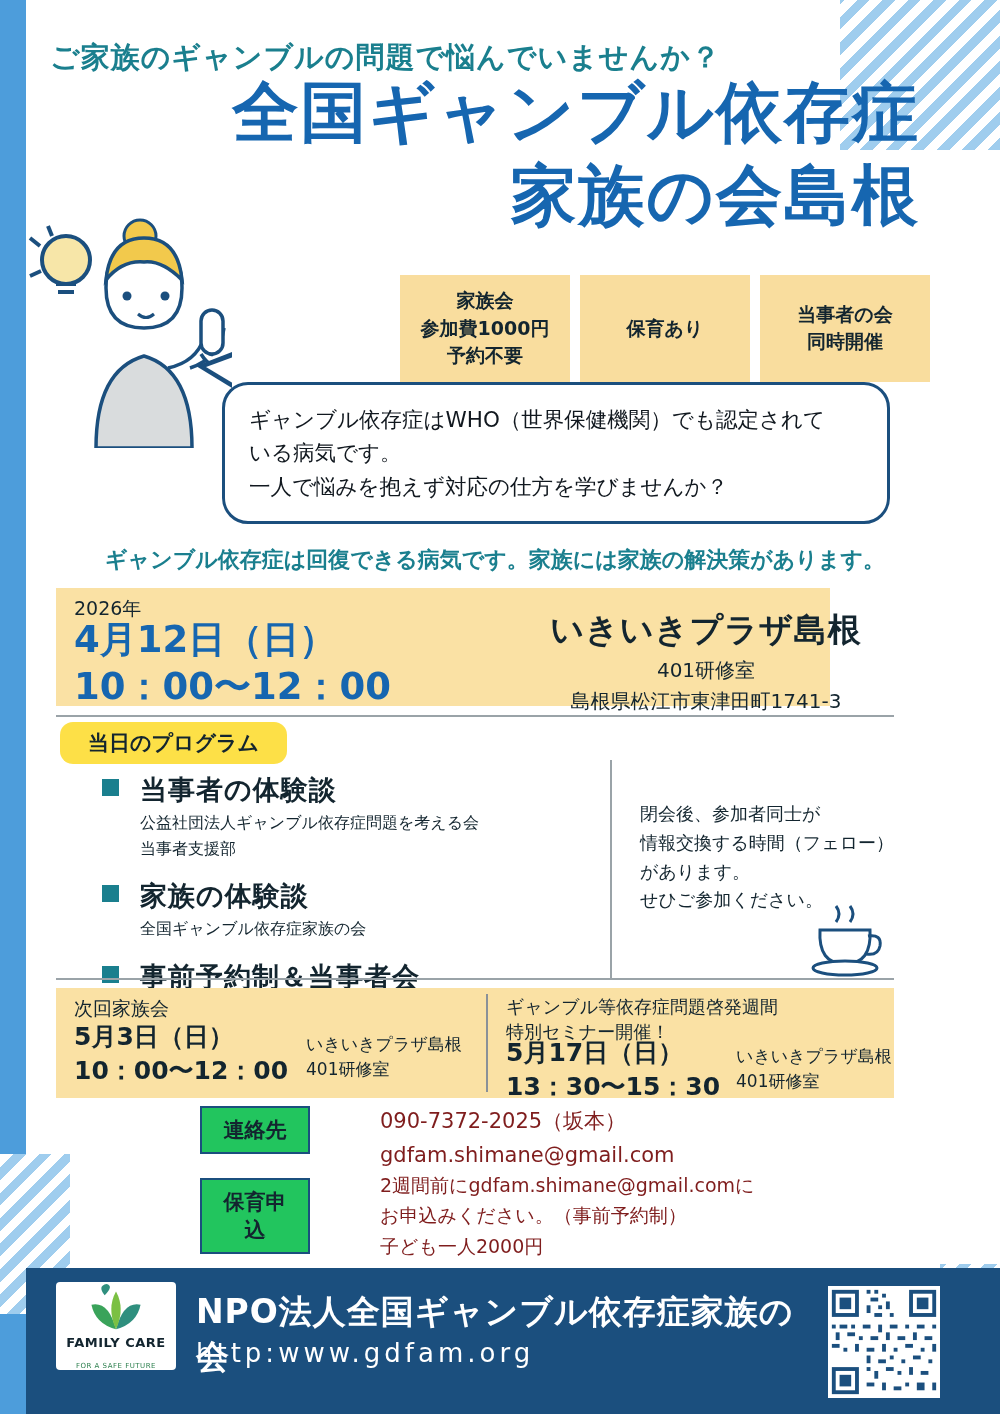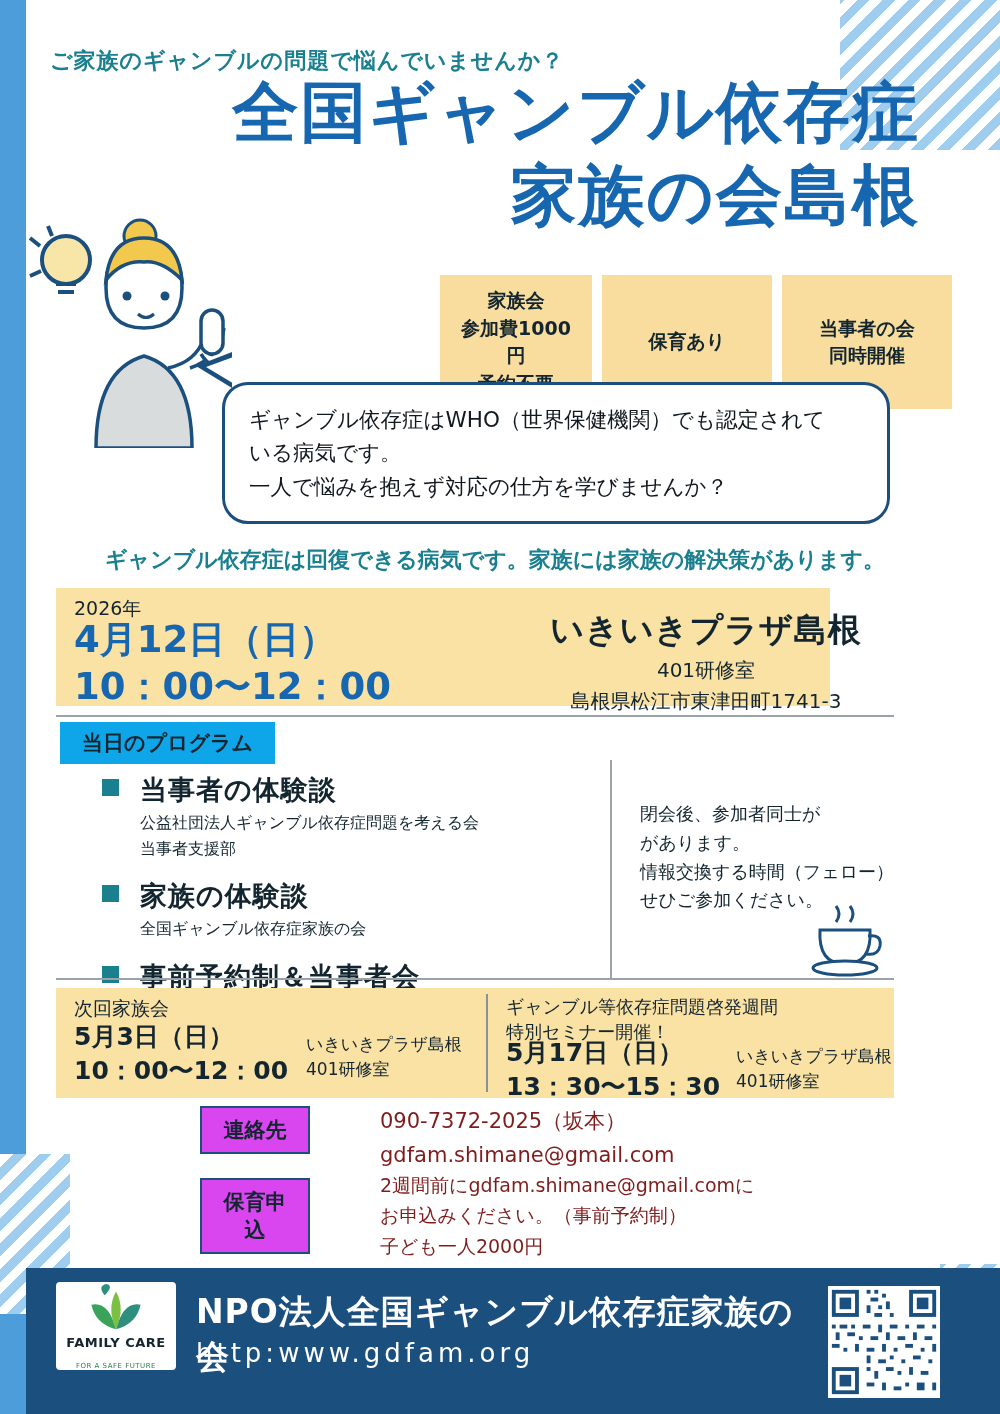--- a/index.html
+++ b/index.html
@@ -26,22 +26,22 @@
     position:absolute;right:0;bottom:0;width:60px;height:150px;
     background:repeating-linear-gradient(-45deg,#9fcdee 0 9px,#ffffff 9px 18px);
   }
   .left-bar{
     position:absolute;left:0;top:0;width:26px;height:1414px;
     background:#4d9ddb;
   }
 
   
   .kicker{
-    position:absolute;left:50px;top:46px;
-    font-size:22px;font-weight:bold;color:#1a7f8e;letter-spacing:1px;
+    position:absolute;left:50px;top:38px;
+    font-size:29px;font-weight:bold;color:#1a7f8e;letter-spacing:1px;
   }
   .title{
     position:absolute;left:40px;top:72px;width:880px;
     text-align:right;
     font-size:66px;font-weight:bold;color:#1666b0;
     line-height:1.25;letter-spacing:2px;
   }
 
   
   .person{position:absolute;left:18px;top:218px;width:250px;height:230px;}
@@ -64,21 +64,21 @@
     border-right:30px solid #ffffff;
   }
 
   
   .tags{position:absolute;left:400px;top:275px;display:flex;gap:10px;}
   .tag{
     background:#f8deа0;background:#f9dd9e;color:#13252f;
     font-weight:bold;font-size:19px;text-align:center;
     padding:12px 14px;line-height:1.45;box-sizing:border-box;
   }
-  .tag.t1{width:152px;margin-left:40px;}
+  .tag.t1{width:170px;}
   .tag.t2{width:170px;display:flex;align-items:center;justify-content:center;}
   .tag.t3{width:170px;display:flex;align-items:center;justify-content:center;}
 
   .teal-line{
     position:absolute;left:80px;top:545px;width:830px;
     text-align:center;color:#1a7f8e;font-weight:bold;font-size:22px;
   }
 
   
   .event{
@@ -88,22 +88,23 @@
   .ev-year{position:absolute;left:18px;top:8px;font-size:19px;color:#13252f;}
   .ev-date{position:absolute;left:18px;top:28px;font-size:37px;font-weight:bold;color:#1666b0;line-height:1.28;}
   .ev-place{position:absolute;left:460px;top:20px;width:380px;text-align:center;}
   .ev-place .p1{font-size:33px;font-weight:bold;color:#13252f;letter-spacing:1px;}
   .ev-place .p2{font-size:20px;color:#13252f;margin-top:4px;}
   .ev-place .p3{font-size:20px;color:#13252f;margin-top:4px;}
 
   
   .prog-label{
     position:absolute;left:60px;top:722px;
-    background:#0ea5e9;color:#13252f;font-size:21px;font-weight:bold;
-    padding:7px 22px;
+    background:#fde047;color:#13252f;font-size:21px;font-weight:bold;
+    padding:7px 28px;
+    border-radius:13px;
   }
   .hr1{position:absolute;left:56px;top:715px;width:838px;height:2px;background:#9aa3a8;}
   .hr2{position:absolute;left:56px;top:978px;width:838px;height:2px;background:#9aa3a8;}
   .vline{position:absolute;left:610px;top:760px;width:2px;height:218px;background:#9aa3a8;}
 
   .prog-items{position:absolute;left:140px;top:772px;width:470px;}
   .pitem{margin-bottom:18px;position:relative;}
   .sq{position:absolute;left:-38px;top:7px;width:17px;height:17px;background:#1a7f8e;}
   .pt{font-size:27px;font-weight:bold;color:#13252f;letter-spacing:1px;}
   .ps{font-size:16px;color:#13252f;line-height:1.45;margin-top:3px;}
@@ -119,21 +120,21 @@
   .next .divider{position:absolute;left:430px;top:6px;width:2px;height:98px;background:#8a9198;}
   .n-l-title{position:absolute;left:18px;top:8px;font-size:19px;color:#13252f;}
   .n-l-date{position:absolute;left:18px;top:32px;font-size:25px;font-weight:bold;color:#13252f;line-height:1.35;}
   .n-l-place{position:absolute;left:250px;top:44px;font-size:17px;color:#13252f;line-height:1.45;}
   .n-r-title{position:absolute;left:450px;top:6px;font-size:18px;color:#13252f;line-height:1.4;}
   .n-r-date{position:absolute;left:450px;top:48px;font-size:25px;font-weight:bold;color:#13252f;line-height:1.35;}
   .n-r-place{position:absolute;left:680px;top:56px;font-size:17px;color:#13252f;line-height:1.45;}
 
   
   .boxlabel{
-    position:absolute;border:2px solid #1b4f7e;background:#d946ef;
+    position:absolute;border:2px solid #1b4f7e;background:#22c55e;
     font-size:21px;font-weight:bold;color:#13252f;
     padding:8px 16px;text-align:center;width:110px;box-sizing:border-box;
   }
   .c1{left:200px;top:1106px;}
   .c2{left:200px;top:1178px;}
   .ctext{position:absolute;font-size:21px;color:#7f1d1d;line-height:1.6;}
   .ct1{left:380px;top:1105px;}
   .ct2{left:380px;top:1170px;font-size:19px;}
 
   
@@ -259,22 +260,22 @@
     </div>
     <div class="pitem">
       <span class="sq"></span>
       <div class="pt">事前予約制＆当事者会</div>
       <div class="ps">家族と当事者は部屋を分けて実施します。</div>
     </div>
   </div>
 
   <div class="fellow">
     <div>閉会後、参加者同士が</div>
+    <div>情報交換する時間（フェロー）</div>
     <div>があります。</div>
-    <div>情報交換する時間（フェロー）</div>
     <div>せひご参加ください。</div>
   </div>
 
   <svg class="cup" width="90" height="80" viewBox="0 0 90 80">
     <path d="M20 30 q-2 34 25 34 q27 0 25 -34 z" fill="#ffffff" stroke="#1b4f7e" stroke-width="3"></path>
     <path d="M68 36 q14 -2 12 10 q-2 10 -14 8" fill="none" stroke="#1b4f7e" stroke-width="3"></path>
     <ellipse cx="45" cy="68" rx="32" ry="7" fill="#ffffff" stroke="#1b4f7e" stroke-width="3"></ellipse>
     <path d="M36 22 q6 -8 0 -16" fill="none" stroke="#1b4f7e" stroke-width="3"></path>
     <path d="M50 22 q6 -8 0 -16" fill="none" stroke="#1b4f7e" stroke-width="3"></path>
   </svg>

